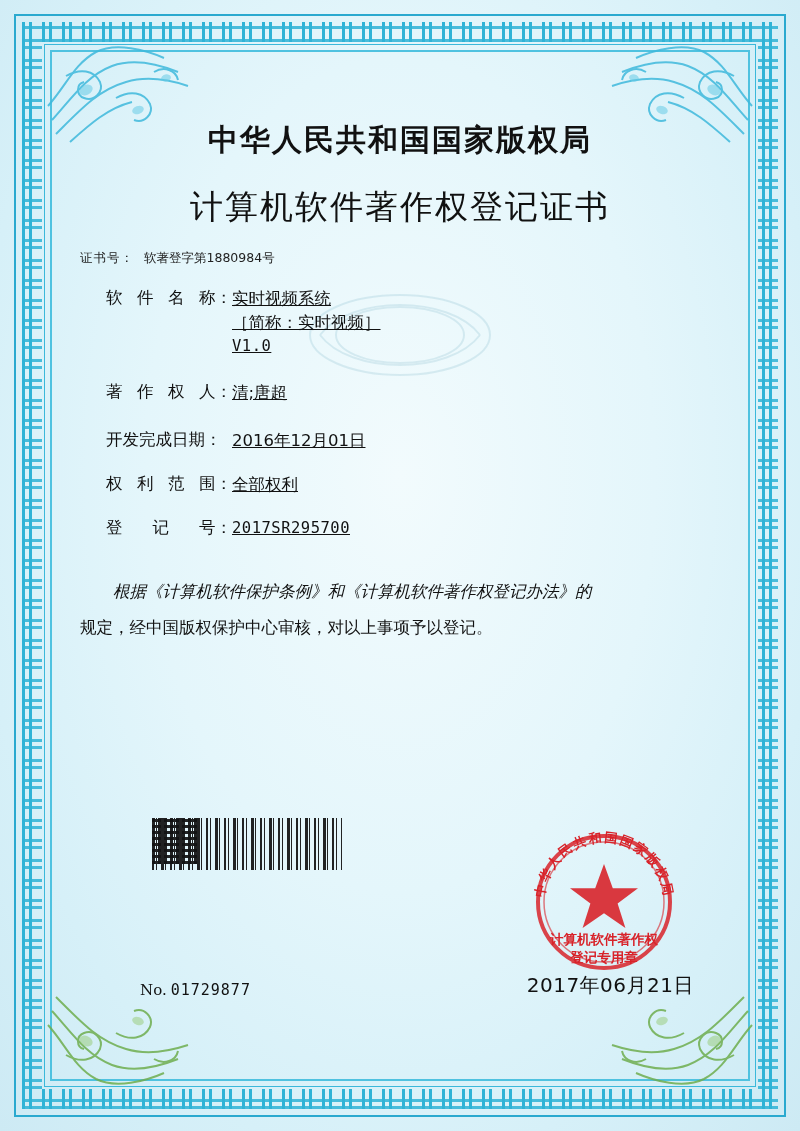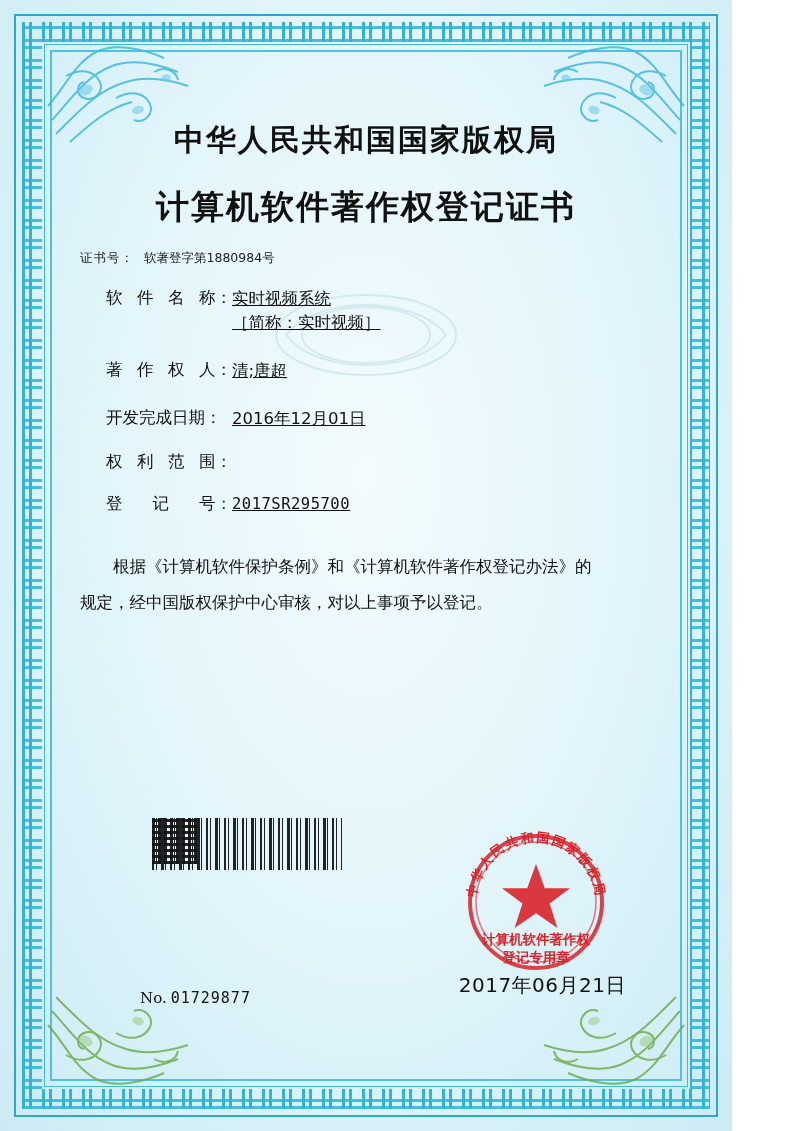--- a/index.html
+++ b/index.html
@@ -10,21 +10,21 @@
   body {
     width: 800px;
     height: 1131px;
     font-family: "DejaVu Sans", "Liberation Sans", sans-serif;
     overflow: hidden;
   }
 
   
   .cert {
     position: relative;
-    width: 732px;
+    width: 800px;
     height: 1131px;
     background:
       radial-gradient(ellipse at 50% 42%, #f2fbfd 0%, #e4f6fb 45%, #d6f0f8 75%, #cdeaf4 100%);
     box-sizing: border-box;
     padding-left: 48px;
   }
 
   
   .frame-outer {
     position: absolute;
@@ -117,21 +117,21 @@
     text-align: center;
     font-family: "DejaVu Serif", "Liberation Serif", serif;
     font-weight: bold;
     font-size: 30px;
     letter-spacing: 2px;
     color: #111;
   }
   .title-main {
     text-align: center;
     font-family: "DejaVu Serif", "Liberation Serif", serif;
-    font-weight: bold;
+    font-weight: normal;
     font-size: 33px;
     letter-spacing: 2px;
     color: #111;
     margin-top: 24px;
   }
   .cert-no {
     margin-top: 20px;
     font-size: 12.5px;
     color: #222;
     padding-right: 22px;
@@ -174,21 +174,21 @@
     font-size: 15.5px;
     letter-spacing: .5px;
   }
 
   .statement {
     margin-top: 34px;
     font-size: 16.5px;
     color: #111;
     line-height: 2.2;
   }
-  .statement .p1 { text-indent: 2em; display: block; }
+  .statement .p1 { text-indent: 2em; display: block; font-style: italic; }
   .statement .p2 { display: block; }
 
   
   .barcode {
     position: absolute;
     left: 152px;
     top: 818px;
     width: 190px;
     height: 52px;
     background:
@@ -217,21 +217,21 @@
     top: 818px;
     width: 168px;
     height: 168px;
   }
   .seal svg { display: block; }
 
   
   .footer-no {
     position: absolute;
     left: 140px;
-    bottom: 124px;
+    bottom: 132px;
     font-size: 15px;
     color: #111;
   }
   .footer-no .n { font-family: "DejaVu Serif", "Liberation Serif", serif; }
   .footer-no .num {
     font-family: "DejaVu Sans Mono", "Liberation Mono", monospace;
     letter-spacing: 1px;
     margin-left: 4px;
   }
   .footer-date {
@@ -348,20 +348,21 @@
       <div class="row tall">
         <div class="label spread">
           <span>软</span>
           <span>件</span>
           <span>名</span>
           <span>称：</span>
         </div>
         <div class="value">
           <span class="line">实时视频系统</span>
           <span class="line">［简称：实时视频］</span>
+          <span class="line value-mono">V1.0</span>
         </div>
       </div>
 
       <div class="row tall">
         <div class="label spread">
           <span>著</span>
           <span>作</span>
           <span>权</span>
           <span>人：</span>
         </div>
@@ -377,20 +378,21 @@
 
 
 
       <div class="row">
         <div class="label spread">
           <span>权</span>
           <span>利</span>
           <span>范</span>
           <span>围：</span>
         </div>
+        <div class="value">全部权利</div>
       </div>
 
       <div class="row">
         <div class="label spread">
           <span>登</span>
           <span>记</span>
           <span>号：</span>
         </div>
         <div class="value value-mono">2017SR295700</div>
       </div>

